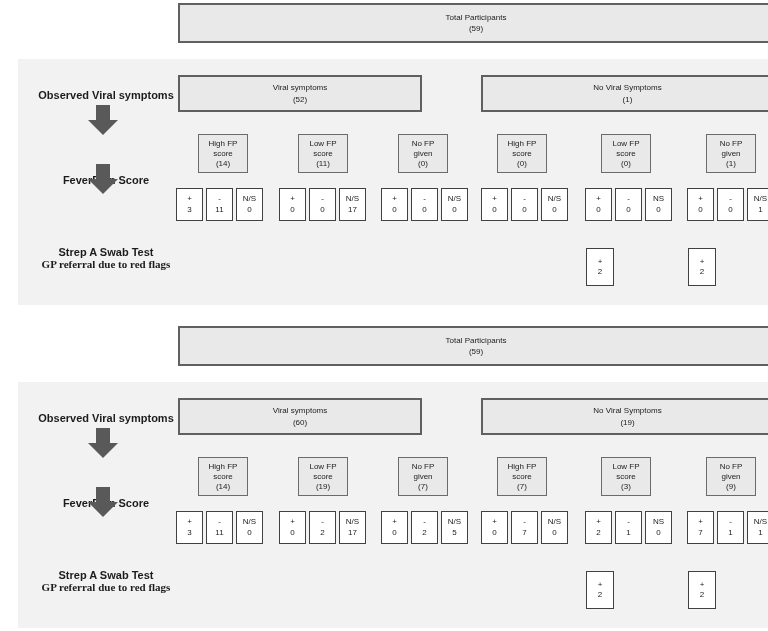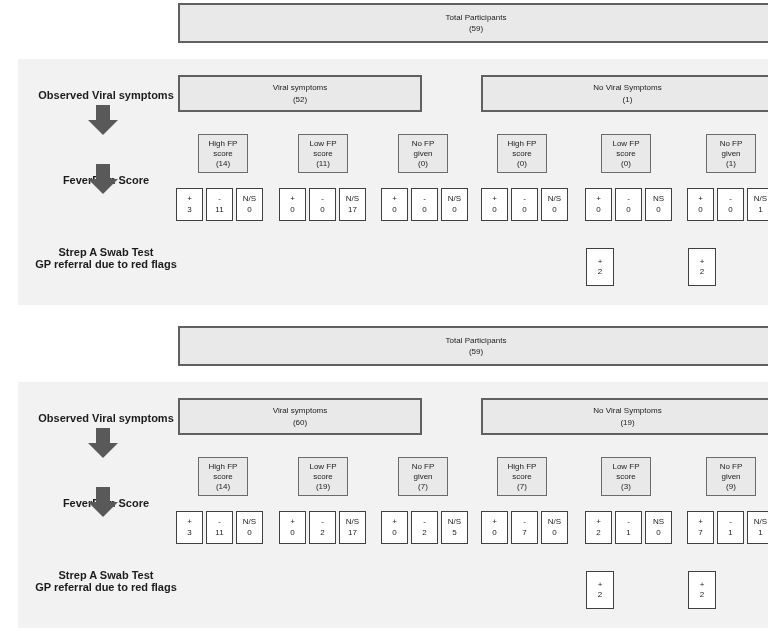--- a/index.html
+++ b/index.html
@@ -13,21 +13,21 @@
   .total{left:162px;top:3px;width:596px;height:40px;}
   .branch1{left:162px;top:75px;width:244px;height:37px;}
   .branch2{left:465px;top:75px;width:293px;height:37px;}
   .fp{top:134px;width:50px;height:39px;background:#e9e9e9;border:1.5px solid #6b6b6b;font-size:8px;line-height:1.25;}
   .swab{top:188px;width:27px;height:33px;background:#fff;border:1.2px solid #414141;font-size:8px;line-height:1.3;}
   .gp{top:248px;width:28px;height:38px;background:#fff;border:1.2px solid #414141;font-size:8px;line-height:1.3;}
   .rowlabel{position:absolute;left:5px;width:170px;text-align:center;font-weight:bold;font-size:11px;color:#1c1c1c;}
   .lbl-observed{top:89px;}
   .lbl-fever{top:146px;margin-top:28px;}
   .lbl-swab{top:202px;margin-top:44px;}
-  .lbl-gp{top:258px;}
+  .lbl-gp{top:258px;font-family:Liberation Serif, serif;}
   .arrow{position:absolute;left:72px;width:30px;}
   .arrow-1{top:105px;}
   .arrow-2{top:164px;}
   .arrow .stem{width:14px;height:15px;background:#595959;margin:0 auto;}
   .arrow .head{width:0;height:0;border-left:15px solid transparent;border-right:15px solid transparent;border-top:15px solid #595959;margin:0 auto;}
 </style>
 </head>
 <body>
 
 <div class="stage">

